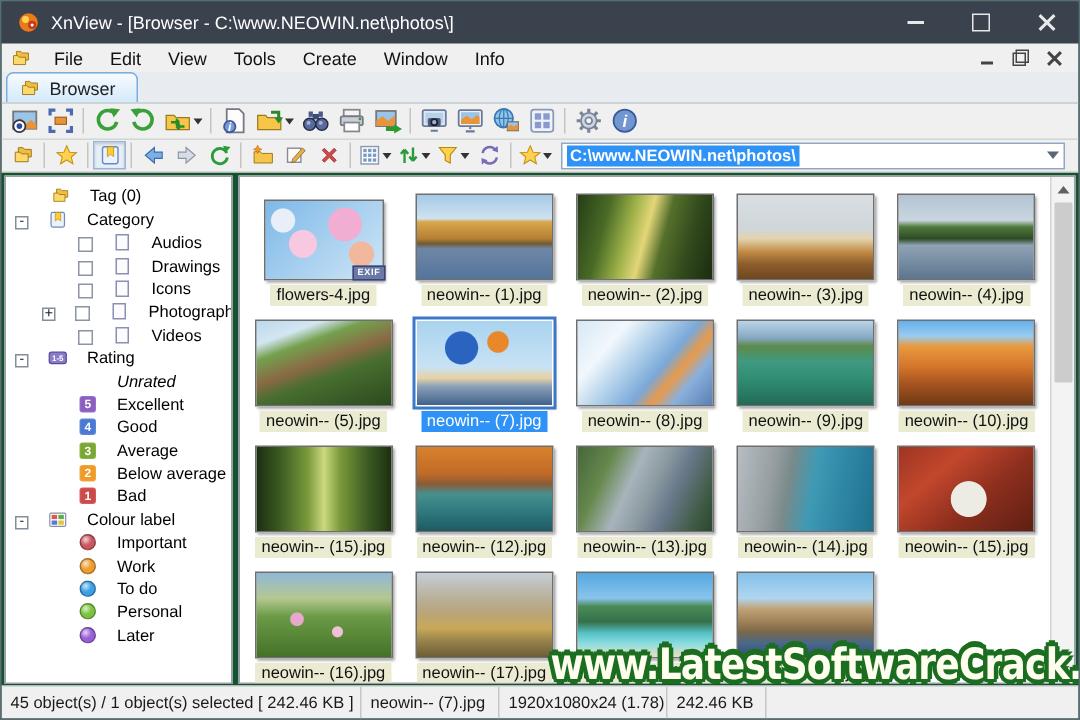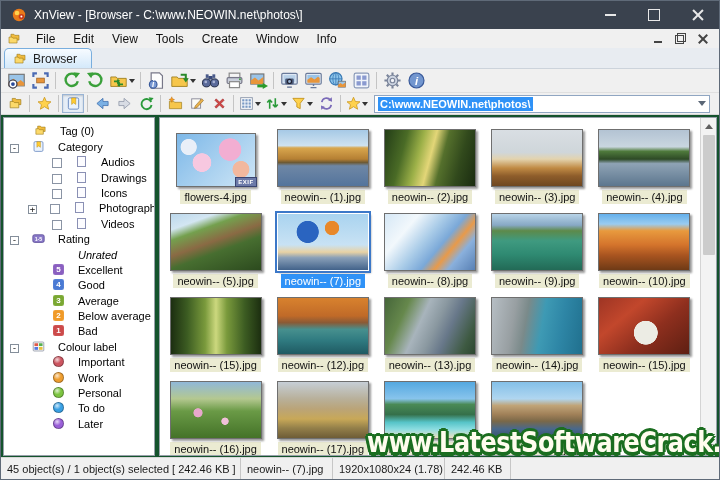--- a/index.html
+++ b/index.html
@@ -618,30 +618,30 @@
         <div class="tree-row" style="padding-left: 20px;">
           <span class="tspacer"></span>
           <span class="icslot">
             <span class="ccircle" style="background-color: rgb(238, 157, 46);"></span>
           </span>
           <span class="tree-label">Work</span>
         </div>
         <div class="tree-row" style="padding-left: 20px;">
           <span class="tspacer"></span>
           <span class="icslot">
+            <span class="ccircle" style="background-color: rgb(56, 160, 228);"></span>
+          </span>
+          <span class="tree-label">To do</span>
+        </div>
+        <div class="tree-row" style="padding-left: 20px;">
+          <span class="tspacer"></span>
+          <span class="icslot">
             <span class="ccircle" style="background-color: rgb(124, 196, 64);"></span>
           </span>
           <span class="tree-label">Personal</span>
-        </div>
-        <div class="tree-row" style="padding-left: 20px;">
-          <span class="tspacer"></span>
-          <span class="icslot">
-            <span class="ccircle" style="background-color: rgb(56, 160, 228);"></span>
-          </span>
-          <span class="tree-label">To do</span>
         </div>
         <div class="tree-row" style="padding-left: 20px;">
           <span class="tspacer"></span>
           <span class="icslot">
             <span class="ccircle" style="background-color: rgb(154, 95, 216);"></span>
           </span>
           <span class="tree-label">Later</span>
         </div>
       </div>
     <div class="thumb-panel">

